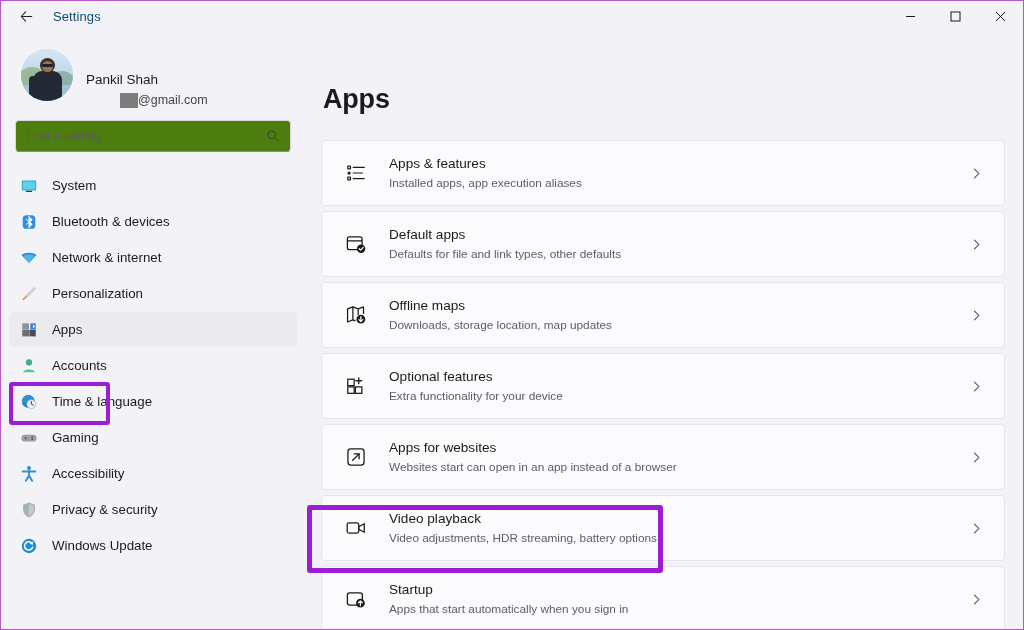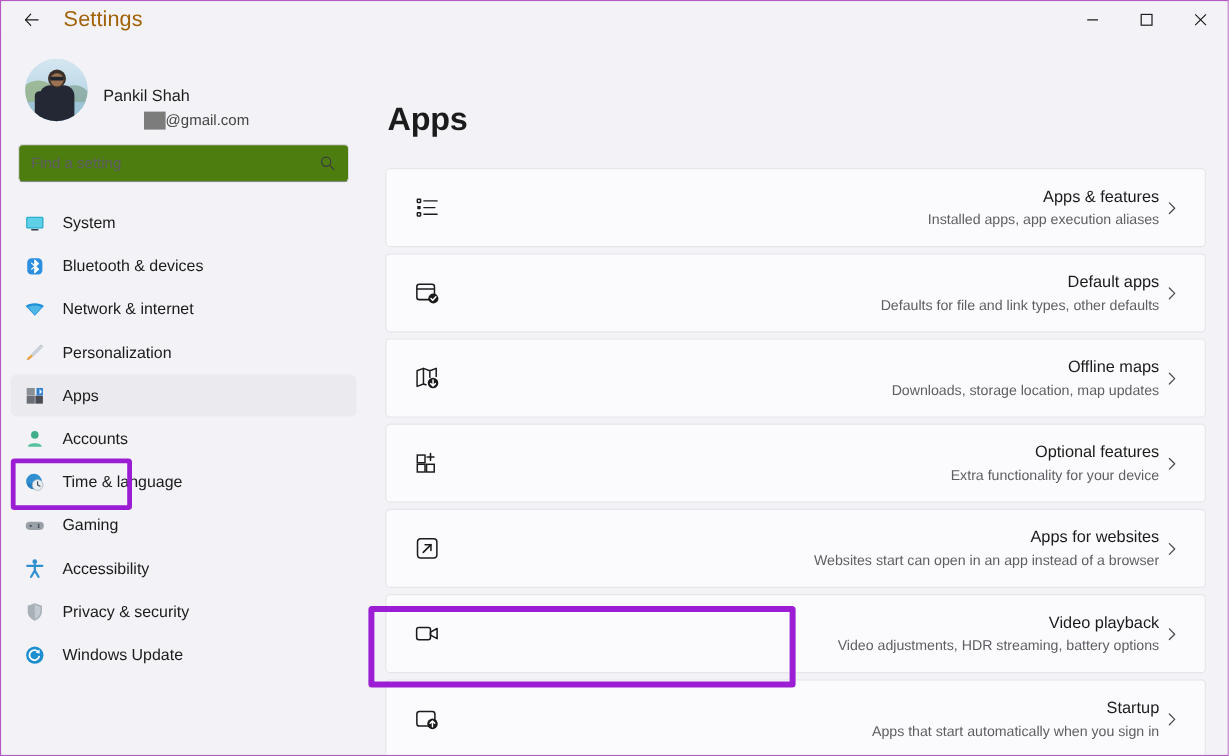--- a/index.html
+++ b/index.html
@@ -36,22 +36,22 @@
     width: 34px;
     height: 28px;
     margin-left: 8px;
     display: flex;
     align-items: center;
     justify-content: center;
     border-radius: 4px;
     cursor: pointer;
   }
   .titlebar-title {
-    font-size: 18px;
-    color: #a16207;
+    font-size: 13px;
+    color: #0c4a6e;
     margin-left: 10px;
     letter-spacing: .1px;
   }
   .win-controls {
     position: absolute;
     right: 0; top: 0;
     height: 31px;
     display: flex;
   }
   .win-btn {
@@ -215,21 +215,20 @@
   .card {
     background: #fbfbfd;
     border: 1px solid #e6e6ea;
     border-radius: 4px;
     height: 66px;
     display: flex;
     align-items: center;
     padding: 0 18px 0 14px;
     cursor: pointer;
     position: relative;
-    text-align: right;
   }
   .card-icon {
     width: 26px; height: 26px;
     flex: 0 0 26px;
     margin-right: 20px;
     margin-left: 7px;
     display: flex; align-items: center; justify-content: center;
     color: #1b1b1b;
   }
   .card-text { flex: 1; min-width: 0; line-height: 1.3; }

